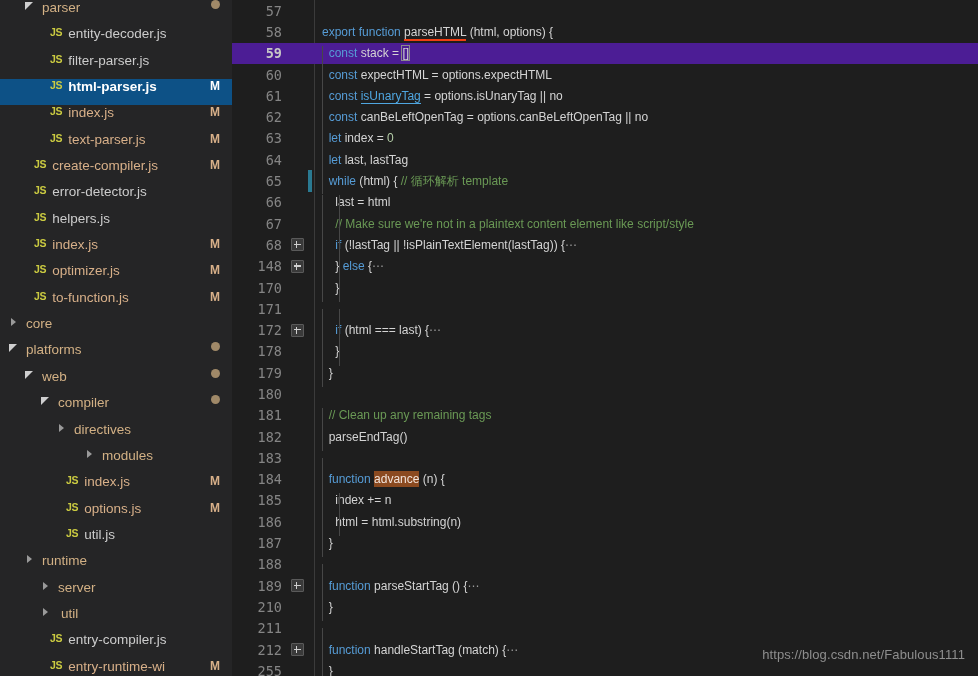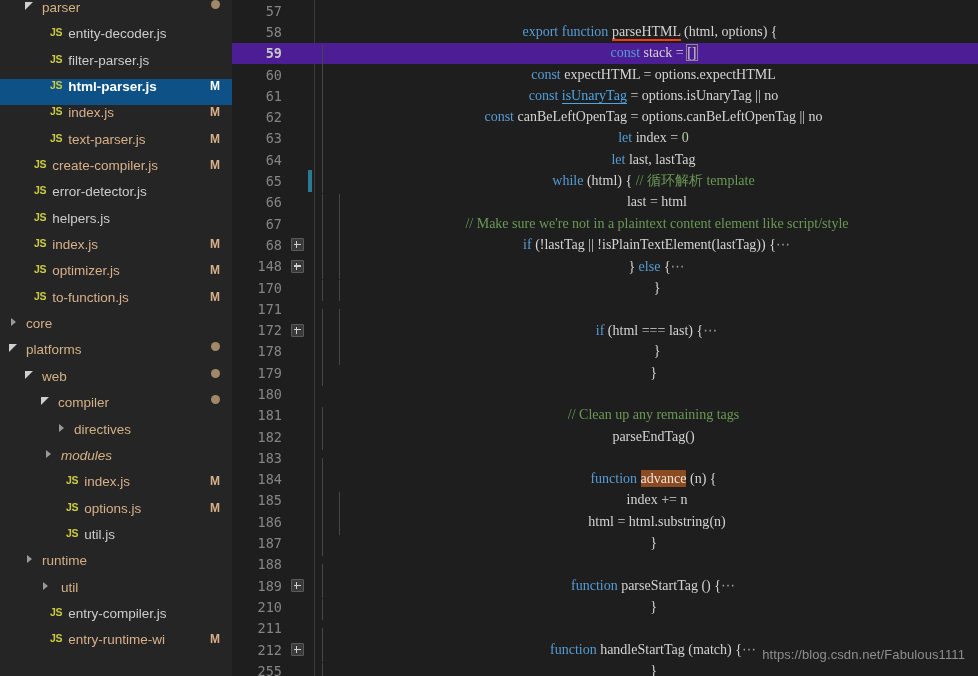--- a/index.html
+++ b/index.html
@@ -171,24 +171,23 @@
     left: 82px;
     top: 0;
     bottom: 0;
     width: 1px;
     background: #3b3b3b;
   }
   .code-text {
     flex: 1 1 auto;
     padding-left: 10px;
     color: #d4d4d4;
-    font-size: 14px;
-    font-family: Liberation Serif, serif;
-    position: relative;
-    text-align: center;
+    font-size: 12px;
+    font-family: Liberation Sans, sans-serif;
+    position: relative;
   }
 
   
   .kw   { color: #569cd6; }
   .kw2  { color: #4fa6e0; }
   .cm   { color: #6a9955; }
   .id   { color: #d4d4d4; }
   .num  { color: #b5cea8; }
   .op   { color: #d4d4d4; }
   .err-underline {
@@ -305,41 +304,45 @@
       </div>
       <div class="tree-row" style="padding-left: 40px;">
         <span class="twisty expanded"></span>
         <span class="row-label folder" style="margin-left: 4px;">compiler</span>
         <span class="dot"></span>
       </div>
       <div class="tree-row" style="padding-left: 56px;">
         <span class="twisty collapsed"></span>
         <span class="row-label folder" style="margin-left: 4px;">directives</span>
       </div>
-      <div class="tree-row" style="padding-left: 43px; font-style: italic;">
+      <div class="tree-row" style="padding-left: 84px;">
         <span class="twisty collapsed"></span>
         <span class="row-label folder" style="margin-left: 4px;">modules</span>
       </div>
       <div class="tree-row" style="padding-left: 56px;">
         <span class="js-icon" style="margin-left: 10px;">JS</span>
         <span class="row-label file-mod">index.js</span>
         <span class="badge">M</span>
       </div>
       <div class="tree-row" style="padding-left: 56px;">
         <span class="js-icon" style="margin-left: 10px;">JS</span>
         <span class="row-label file-mod">options.js</span>
         <span class="badge">M</span>
       </div>
       <div class="tree-row" style="padding-left: 56px;">
         <span class="js-icon" style="margin-left: 10px;">JS</span>
         <span class="row-label file-plain">util.js</span>
       </div>
       <div class="tree-row" style="padding-left: 24px;">
         <span class="twisty collapsed"></span>
         <span class="row-label folder" style="margin-left: 4px;">runtime</span>
+      </div>
+      <div class="tree-row" style="padding-left: 40px;">
+        <span class="twisty collapsed"></span>
+        <span class="row-label folder" style="margin-left: 4px;">server</span>
       </div>
       <div class="tree-row" style="padding-left: 40px;">
         <span class="twisty collapsed"></span>
         <span class="row-label folder" style="margin-left: 7px;">util</span>
       </div>
       <div class="tree-row" style="padding-left: 40px;">
         <span class="js-icon" style="margin-left: 10px;">JS</span>
         <span class="row-label file-plain">entry-compiler.js</span>
       </div>
       <div class="tree-row" style="padding-left: 40px;">

